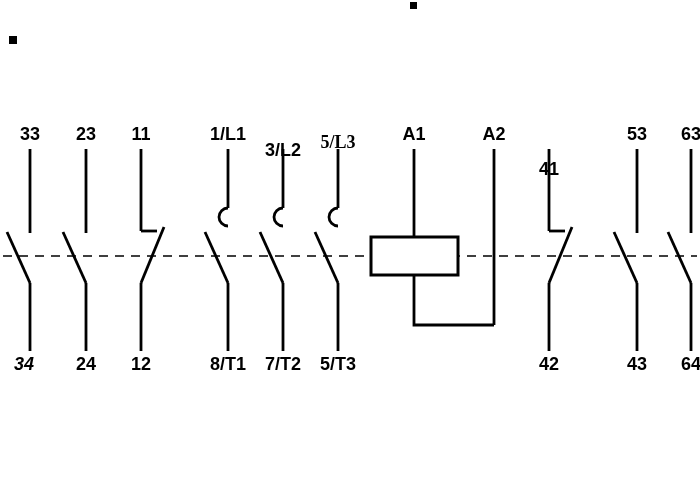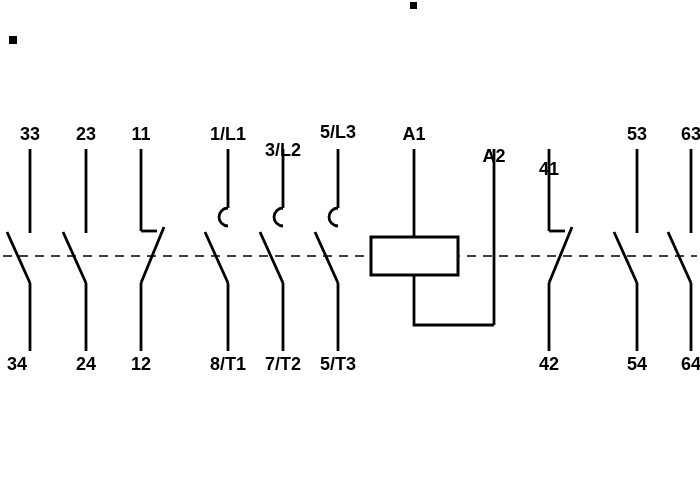--- a/index.html
+++ b/index.html
@@ -62,35 +62,35 @@
       <line x1="691" y1="149" x2="691" y2="233" stroke="#000000" stroke-width="2.8"></line>
       <line x1="691" y1="283" x2="668" y2="232" stroke="#000000" stroke-width="2.8"></line>
       <line x1="691" y1="283" x2="691" y2="351" stroke="#000000" stroke-width="2.8"></line>
       <line x1="414" y1="149" x2="414" y2="237" stroke="#000000" stroke-width="2.8"></line>
       <rect x="371" y="237" width="87" height="38" fill="#ffffff" stroke="#000000" stroke-width="3"></rect>
       <path d="M 414 275 L 414 325 L 494 325" stroke="#000000" stroke-width="2.8" fill="none"></path>
       <line x1="494" y1="149" x2="494" y2="325" stroke="#000000" stroke-width="2.8"></line>
     </svg>
   <div id="labels">
       <div class="term-label" style="left: 30px; top: 134px;">33</div>
-      <div class="term-label" style="left: 17px; top: 364px;">34</div>
+      <div class="term-label" style="left: 24px; top: 364px; font-style: italic;">34</div>
       <div class="term-label" style="left: 86px; top: 134px;">23</div>
       <div class="term-label" style="left: 86px; top: 364px;">24</div>
       <div class="term-label" style="left: 141px; top: 134px;">11</div>
       <div class="term-label" style="left: 141px; top: 364px;">12</div>
       <div class="term-label" style="left: 228px; top: 134px;">1/L1</div>
       <div class="term-label" style="left: 228px; top: 364px;">8/T1</div>
       <div class="term-label" style="left: 283px; top: 134px; margin-top: 16px;">3/L2</div>
       <div class="term-label" style="left: 283px; top: 364px;">7/T2</div>
-      <div class="term-label" style="left: 338px; top: 132px;">5/L3</div>
+      <div class="term-label" style="left: 338px; top: 142px; font-family: Liberation Serif, serif;">5/L3</div>
       <div class="term-label" style="left: 338px; top: 364px;">5/T3</div>
       <div class="term-label" style="left: 549px; top: 134px; margin-top: 35px;">41</div>
       <div class="term-label" style="left: 549px; top: 364px;">42</div>
       <div class="term-label" style="left: 637px; top: 134px;">53</div>
-      <div class="term-label" style="left: 637px; top: 364px;">54</div>
+      <div class="term-label" style="left: 637px; top: 364px;">43</div>
       <div class="term-label" style="left: 691px; top: 134px;">63</div>
       <div class="term-label" style="left: 691px; top: 364px;">64</div>
       <div class="term-label" style="left: 414px; top: 134px;">A1</div>
-      <div class="term-label" style="left: 494px; top: 134px; margin-top: 22px;">A2</div>
+      <div class="term-label" style="left: 494px; top: 134px;">A2</div>
     </div>
   <div class="artifact" style="left:9px;top:36px;width:8px;height:8px;"></div>
   <div class="artifact" style="left:410px;top:2px;width:7px;height:7px;"></div>
 </div>
 
 </body></html>

